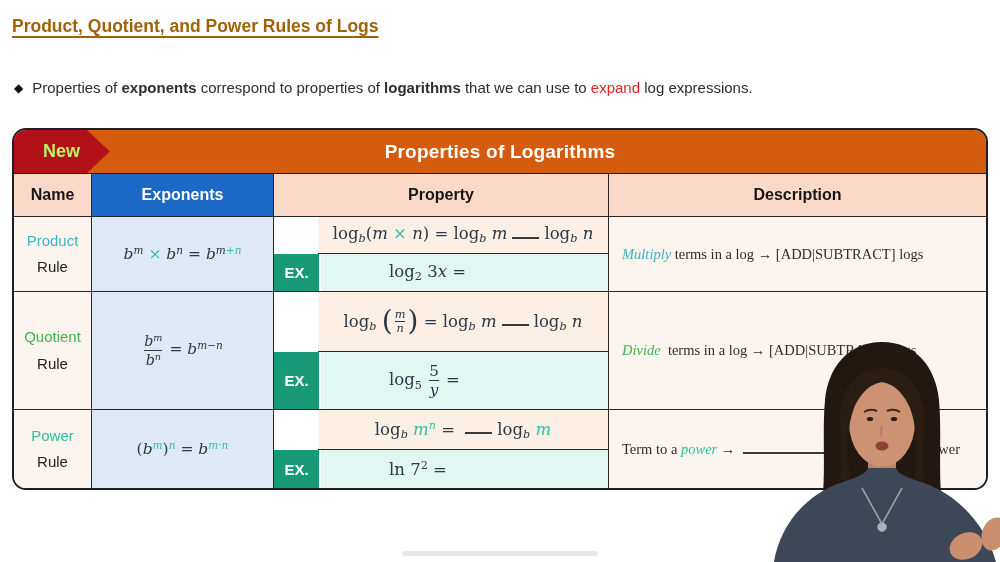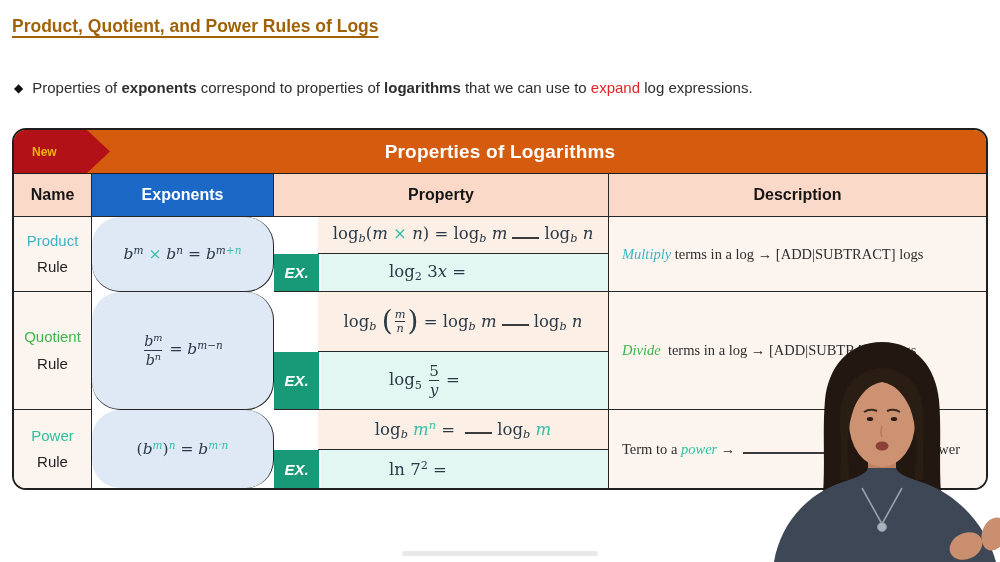--- a/index.html
+++ b/index.html
@@ -35,42 +35,41 @@
 
   .banner {
     grid-column:1 / -1; grid-row:1; background:#d55c0f; position:relative;
     display:flex; align-items:center; justify-content:center;
     border-bottom:1.6px solid #1f1f1f;
   }
   .banner-title { color:#ffffff; font-weight:bold; font-size:19px; letter-spacing:0.2px; }
   .new-badge {
     position:absolute; left:0; top:0; height:100%; width:96px; background:#b21118;
     clip-path:polygon(0 0, 76% 0, 100% 50%, 76% 100%, 0 100%);
-    display:flex; align-items:center; color:#eab308; font-weight:bold; font-size:12px;
-    padding-left:18px;
+    display:flex; align-items:center; color:#bef264; font-weight:bold; font-size:18px;
+    padding-left:29px;
   }
 
   .hdr { background:#fbd9c8; font-weight:bold; font-size:16px; color:#161616; }
   .hdr-exponents { background:#1b68c6; color:#ffffff; }
 
   .name-cell { background:#fcf5ef; flex-direction:column; font-size:15px; line-height:1.75; color:#222; text-align:center; }
   .acc-product { color:#3db4c4; }
   .acc-quotient { color:#3cb549; }
   .acc-power { color:#2ec09c; }
 
-  .exp-cell { background:#dfe9f6;border-radius:28px; }
+  .exp-cell { background:#dfe9f6; }
   .prop-cell { background:#fcefe6;margin-left:44px; }
   .desc-cell { background:#fcf5ef; justify-content:flex-start; padding-left:13px; }
 
   .ex-row { display:flex; align-items:stretch; padding:0; }
   .ex-badge {
     width:47px; flex:0 0 47px; background:#189a78; color:#fff; font-weight:bold;
     font-size:15px; display:flex; align-items:center; justify-content:center;
     border-right:2.5px solid #ffffff;
-    font-style:italic;
   }
   .ex-formula-area { flex:1; background:#e2f7f1; display:flex; align-items:center; padding-left:68px; }
 
   
   .formula { font-family:"DejaVu Serif", serif; color:#2a3947; white-space:pre; text-align:center; }
   .f16 { font-size:16.5px; }
   .f15 { font-size:15.5px; }
   .teal { color:#35bfa8; }
   .it { font-style:italic; }
   .rm { font-style:normal !important; }

